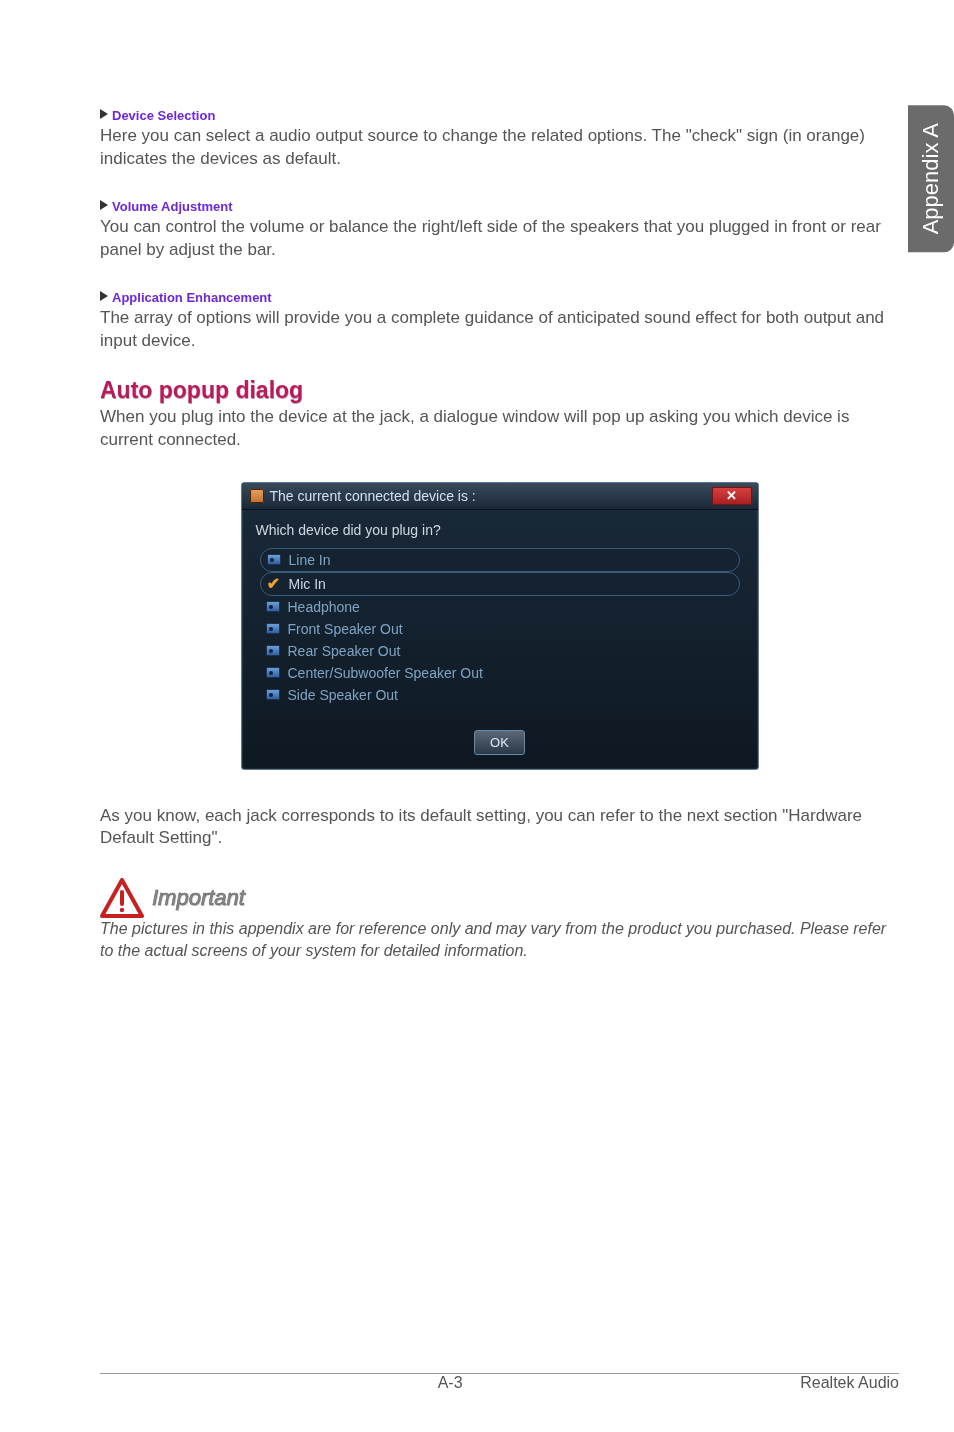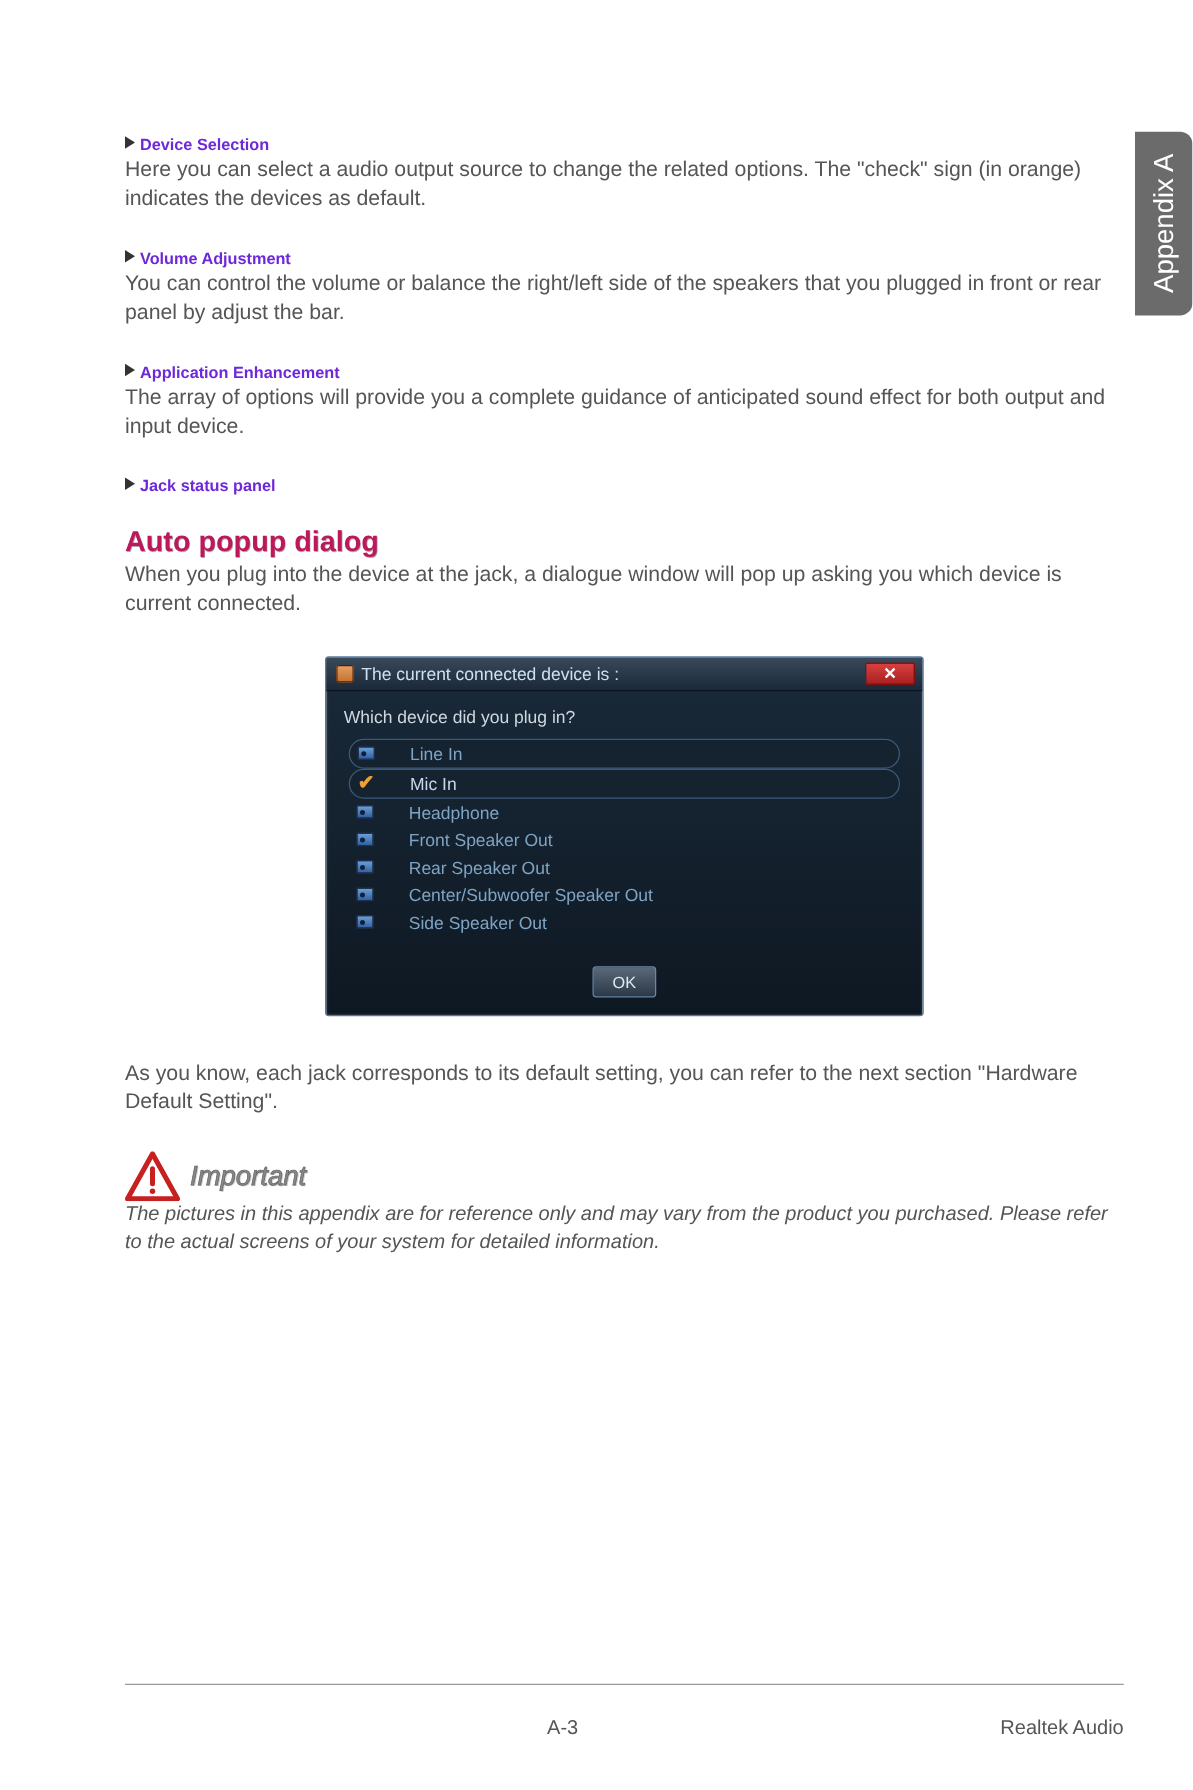--- a/index.html
+++ b/index.html
@@ -54,21 +54,21 @@
       font-weight: bold;
       margin-top: 24px;
       text-shadow: 0.5px 0.5px 0 #aaa;
     }
     .dialog-wrap {
       display: flex;
       justify-content: center;
       margin: 30px 0 35px 0;
     }
     .dialog {
-      width: 479px;
+      width: 518px;
       background: linear-gradient(#1a2a3a, #0e1822);
       border: 1px solid #5a7a9a;
       border-radius: 3px;
       box-shadow: 0 0 2px rgba(255,255,255,0.3) inset;
       overflow: hidden;
     }
     .dialog-title {
       display: flex;
       justify-content: space-between;
       align-items: center;
@@ -97,21 +97,21 @@
       color: #cfd8e0;
       font-size: 14px;
       padding: 12px 14px 10px 14px;
     }
     .device-list {
       padding: 0 18px 6px 18px;
     }
     .device-item {
       display: flex;
       align-items: center;
-      gap: 28px;
+      gap: 8px;
       padding: 3px 6px;
       color: #7ea4c4;
       font-size: 14px;
       border-radius: 12px;
     }
     .device-item.boxed {
       border: 1px solid #3a5a7a;
       background: #152230;
     }
     .device-item.selected { color: #c8d8e8; }
@@ -159,21 +159,21 @@
     }
     .important-text {
       font-size: 16px; font-style: italic; line-height: 1.35;
       color: #555;
     }
     .footer {
       position: absolute;
       bottom: 40px; left: 100px; right: 55px;
       border-top: 1px solid #999;
       display: flex; justify-content: space-between;
-      padding-top: 26px;
+      padding-top: 0;
       font-size: 16px; color: #555;
     }
   </style>
 </head>
 <body>
 
 <div class="side-tab">Appendix A</div>
 
 <div class="page">
 
@@ -185,23 +185,20 @@
   <div class="section-heading">
     <span class="arrow"></span><span>Volume Adjustment</span>
   </div>
   <p class="body-text">You can control the volume or balance the right/left side of the speakers that you plugged in front or rear panel by adjust the bar.</p>
 
   <div class="section-heading">
     <span class="arrow"></span><span>Application Enhancement</span>
   </div>
   <p class="body-text">The array of options will provide you a complete guidance of anticipated sound effect for both output and input device.</p>
 
-  <div class="section-heading">
-    <span class="arrow"></span><span>Jack status panel</span>
-  </div>
 
   <h2 class="subtitle">Auto popup dialog</h2>
   <p class="body-text">When you plug into the device at the jack, a dialogue window will pop up asking you which device is current connected.</p>
 
   <div class="dialog-wrap">
     <div class="dialog">
       <div class="dialog-title">
         <span class="left">
           <span class="title-icon"></span>
           <span>The current connected device is :</span>

